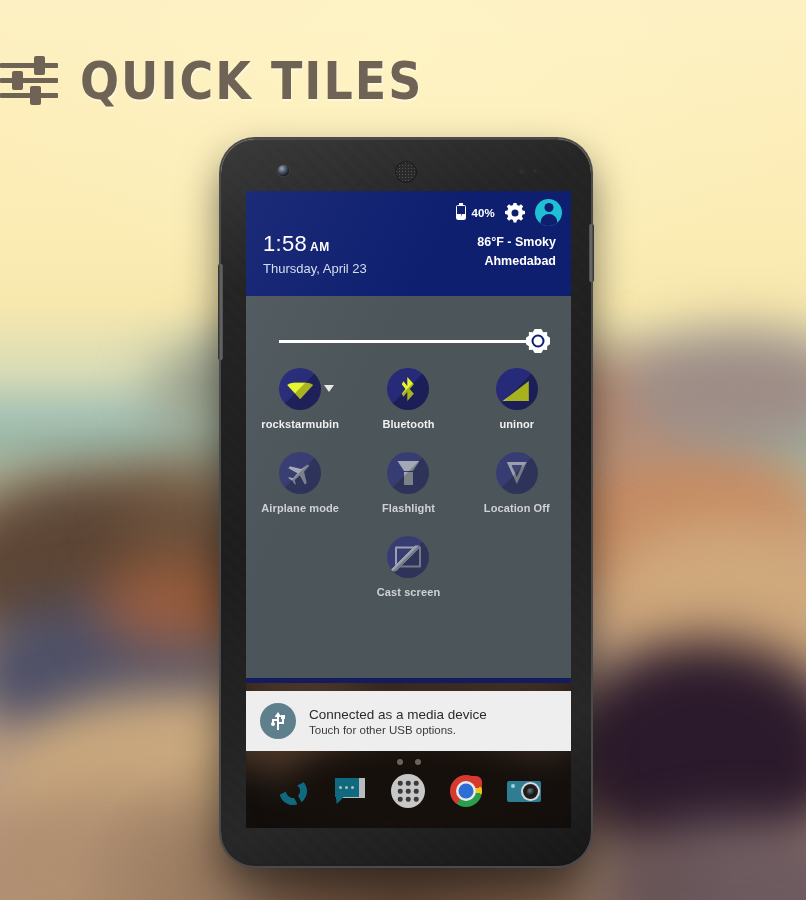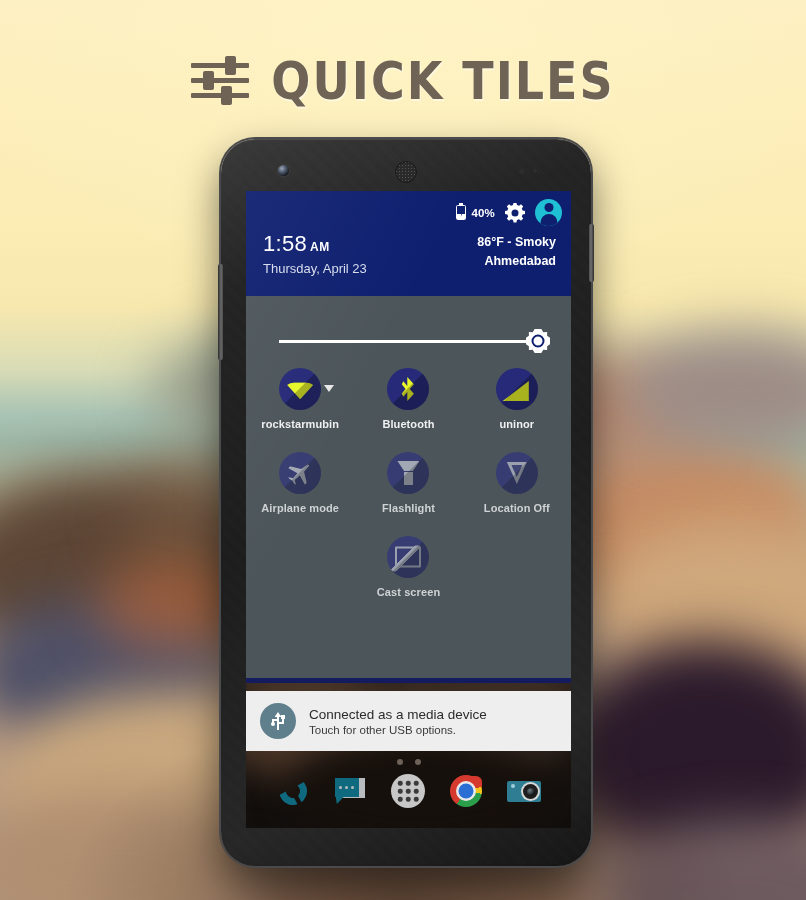--- a/index.html
+++ b/index.html
@@ -49,21 +49,20 @@
       radial-gradient(ellipse 80% 40% at 50% 5%, rgba(255,246,200,.55), rgba(255,246,200,0) 70%);
   }
 
   
   #title-bar {
     position: absolute;
     left: 0; top: 54px;
     width: 806px;
     display: flex;
     align-items: center;
-    justify-content: center;
     gap: 22px;
     z-index: 5;
   }
   #slider-logo { width: 58px; height: 46px; position: relative; }
   #slider-logo .track {
     position: absolute; height: 5px; background: #6e6354; border-radius: 1px;
   }
   #slider-logo .knob {
     position: absolute; width: 11px; height: 19px; background: #6e6354; border-radius: 2px;
   }

